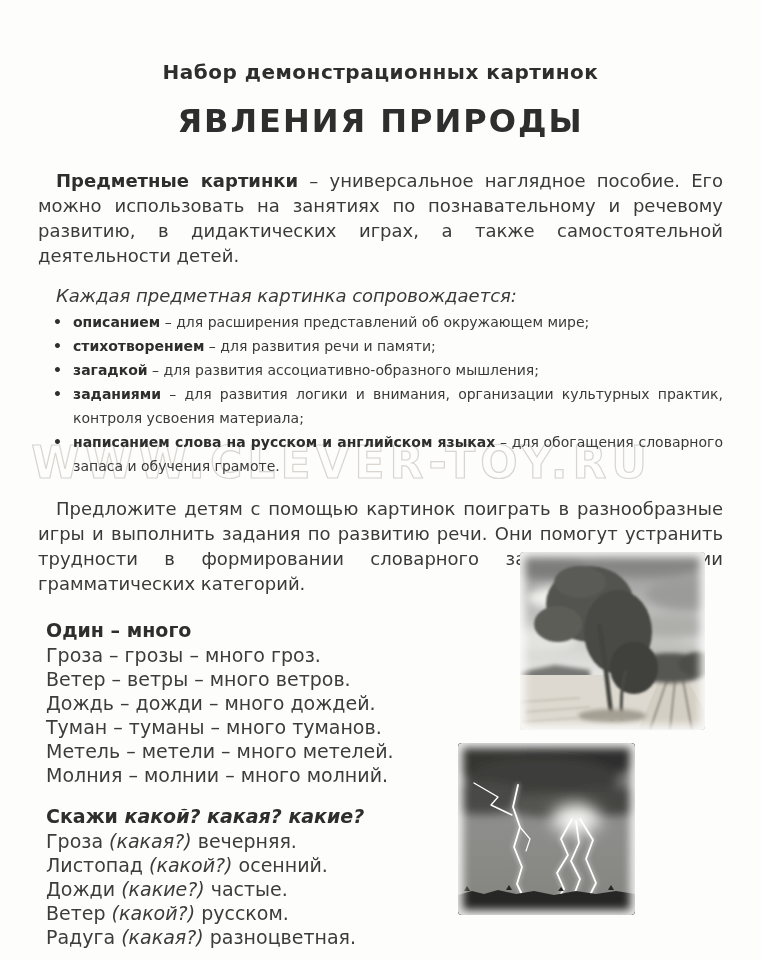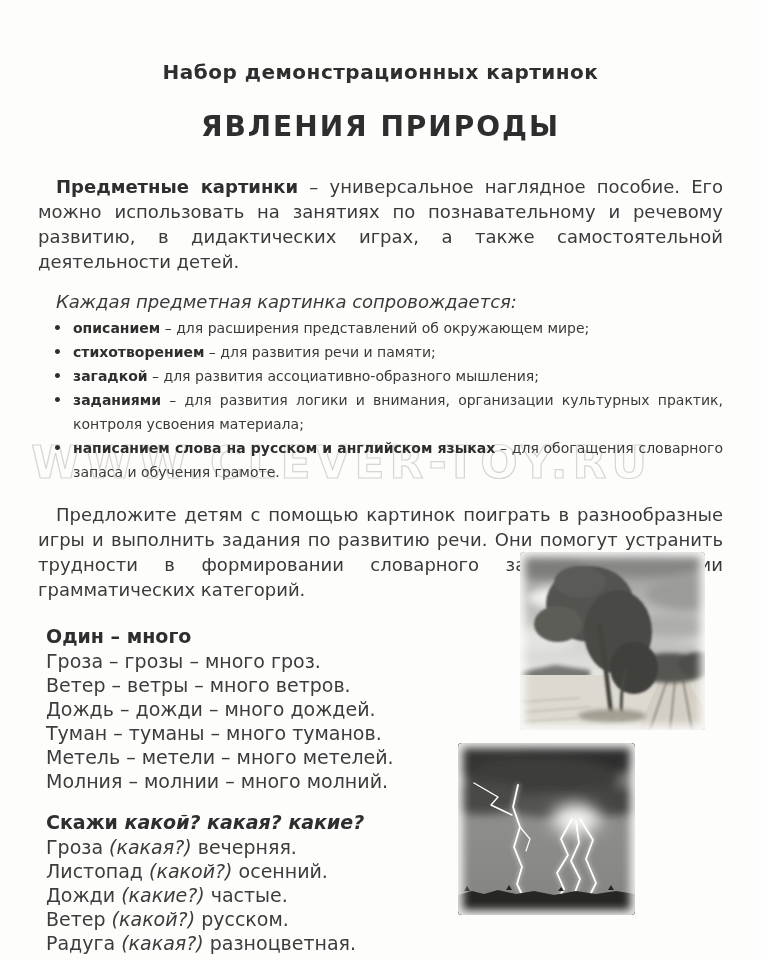--- a/index.html
+++ b/index.html
@@ -13,21 +13,21 @@
     overflow:hidden;
     font-family:"DejaVu Sans","Liberation Sans",sans-serif;
     color:#3a3a3a;
   }
   
   .title-block{padding-top:54px;text-align:center;position:relative;z-index:2;}
   .title-line1{
     margin:0;font-size:20px;line-height:36px;font-weight:bold;color:#2e2e2e;letter-spacing:.5px;
   }
   .title-line2{
-    margin:20px 0 0 0;font-size:28px;line-height:34px;font-weight:bold;color:#2e2e2e;letter-spacing:2px;
+    margin:14px 0 0 0;font-size:32px;line-height:34px;font-weight:bold;color:#2e2e2e;letter-spacing:2px;
   }
   
   .para{
     position:relative;z-index:2;
     margin:0;font-size:18px;line-height:25px;
     text-align:justify;text-indent:18px;
     color:#3a3a3a;
   }
   .p-intro{margin-top:30px;}
   .p-list-intro{margin-top:15px;text-align:left;font-style:italic;}

